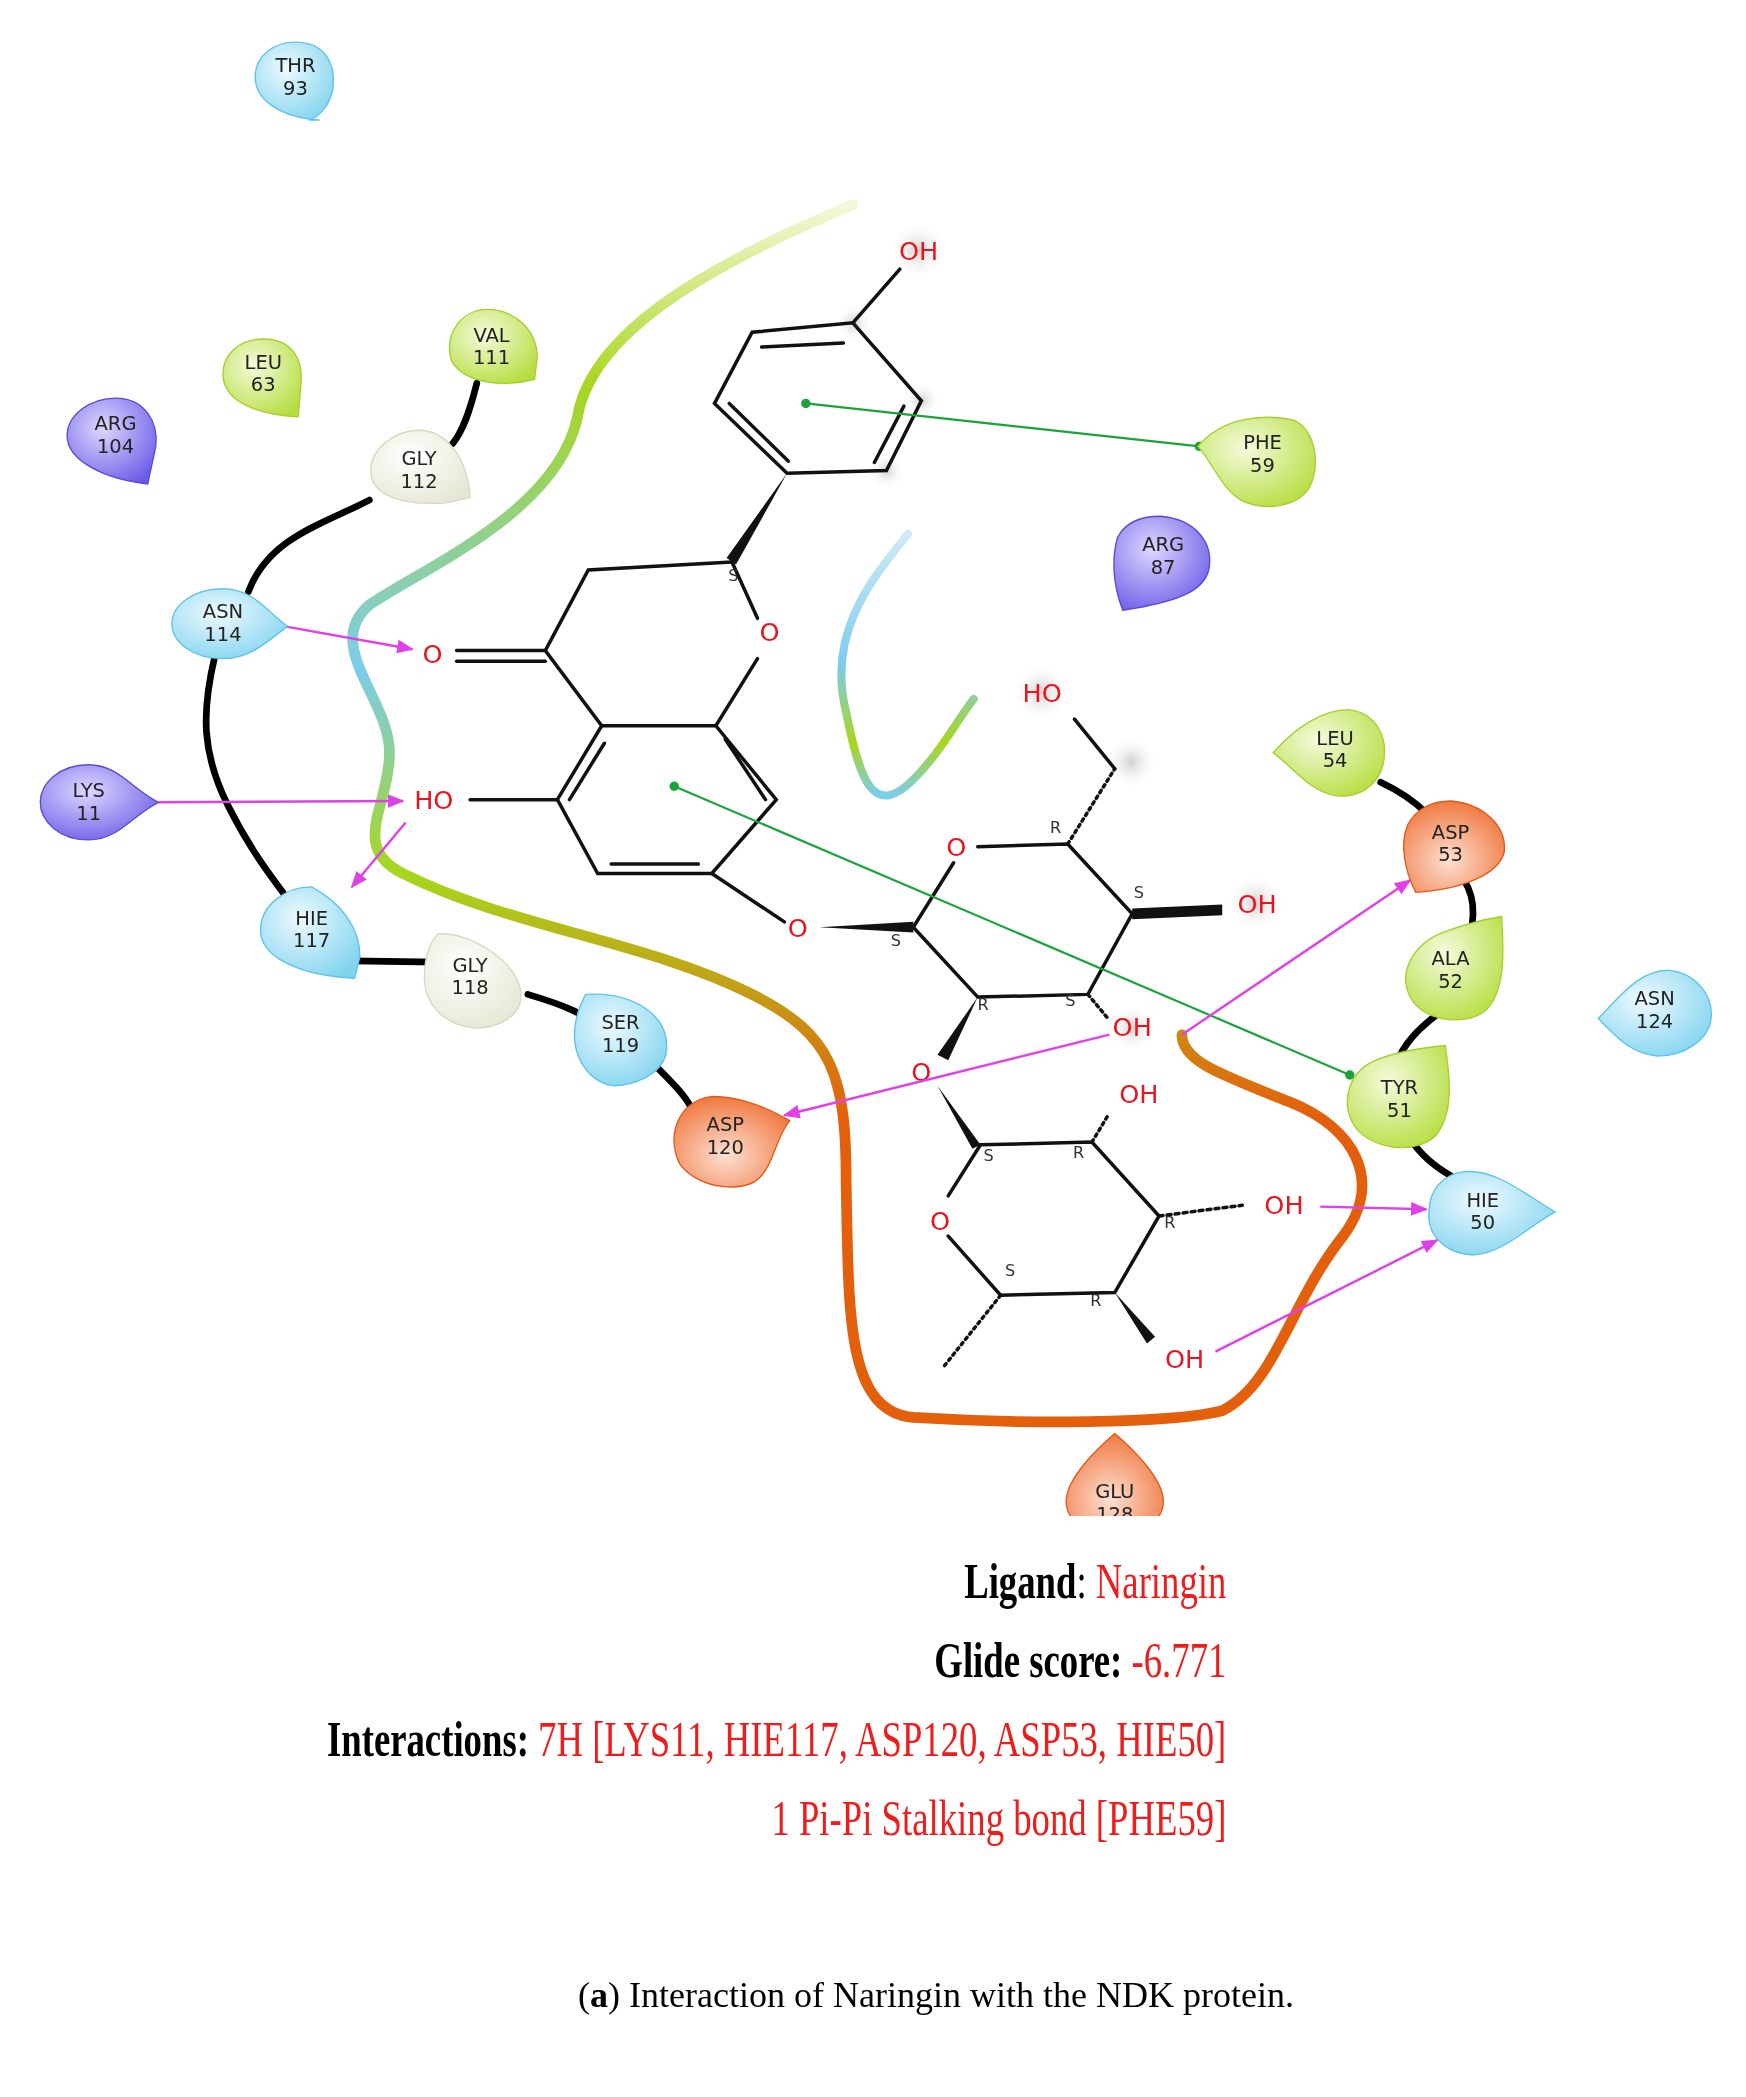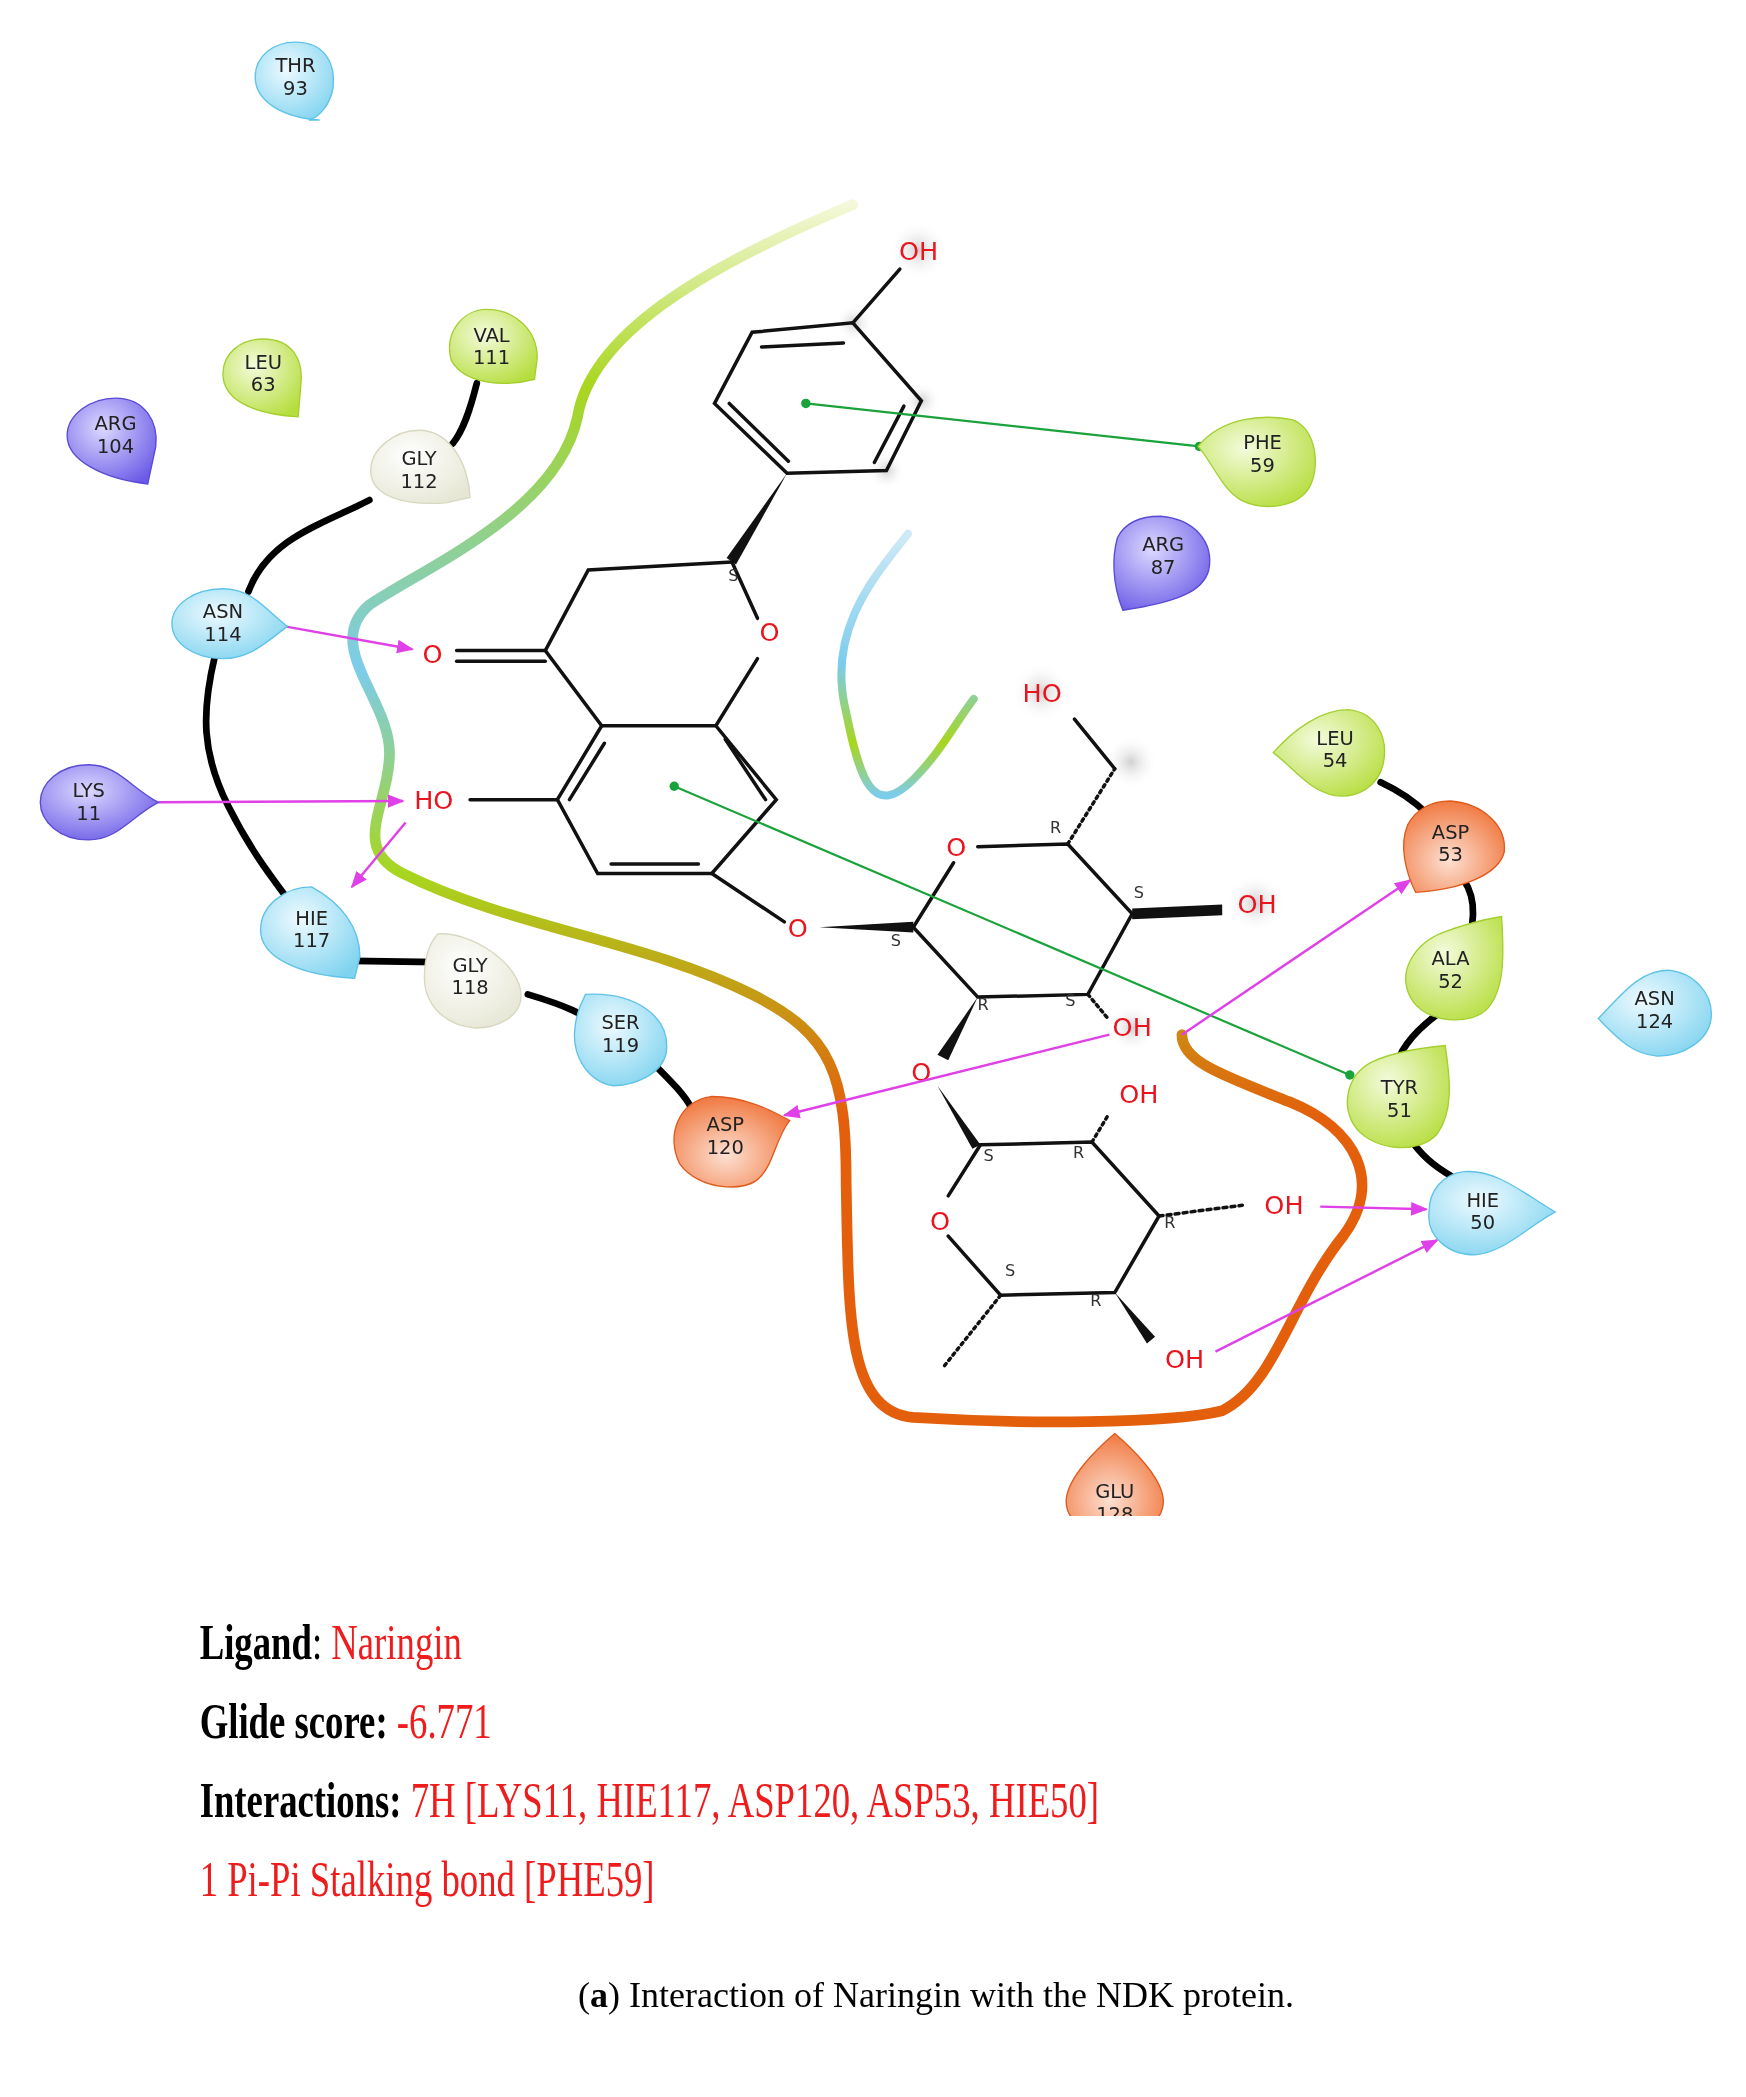--- a/index.html
+++ b/index.html
@@ -5,21 +5,21 @@
   html, body { margin:0; padding:0; background:#ffffff; }
   body { width:1746px; height:2097px; position:relative; overflow:hidden; }
   #diagram { position:absolute; left:0; top:0; width:1746px; height:1516px; }
   .res-text { font-family:"DejaVu Sans", sans-serif; font-size:14.5px; fill:#222; text-anchor:middle; }
   .atom { font-family:"DejaVu Sans", sans-serif; font-size:19px; fill:#e8141e; text-anchor:middle; dominant-baseline:middle; }
   .stereo { font-family:"DejaVu Sans", sans-serif; font-size:12px; fill:#333; text-anchor:middle; }
   .bond { stroke:#111; stroke-width:2.6; fill:none; stroke-linecap:round; }
   .bb { stroke:#000; stroke-width:5; fill:none; stroke-linecap:round; }
   .hb { stroke:#e040e8; stroke-width:1.8; fill:none; }
   .pipi { stroke:#1aa33a; stroke-width:1.6; fill:none; }
-  #info { position:absolute; left:0; width:1426px; top:1617px; text-align:left;
+  #info { position:absolute; left:0; width:1426px; top:1556px; text-align:right;
           font-family:"Liberation Serif", serif; }
   .info-line { font-size:51px; line-height:1.0; margin:0 0 28px 0; transform:scaleX(0.72); transform-origin:center; white-space:nowrap; }
   .lbl { color:#000; font-weight:bold; }
   .val { color:#ee1c1c; }
   #caption { position:absolute; left:15px; width:1746px; top:1974px; text-align:center;
              font-family:"Liberation Serif", serif; font-size:36px; color:#000; white-space:nowrap;padding-left:48px; }
 </style>
 </head>
 <body>
 

